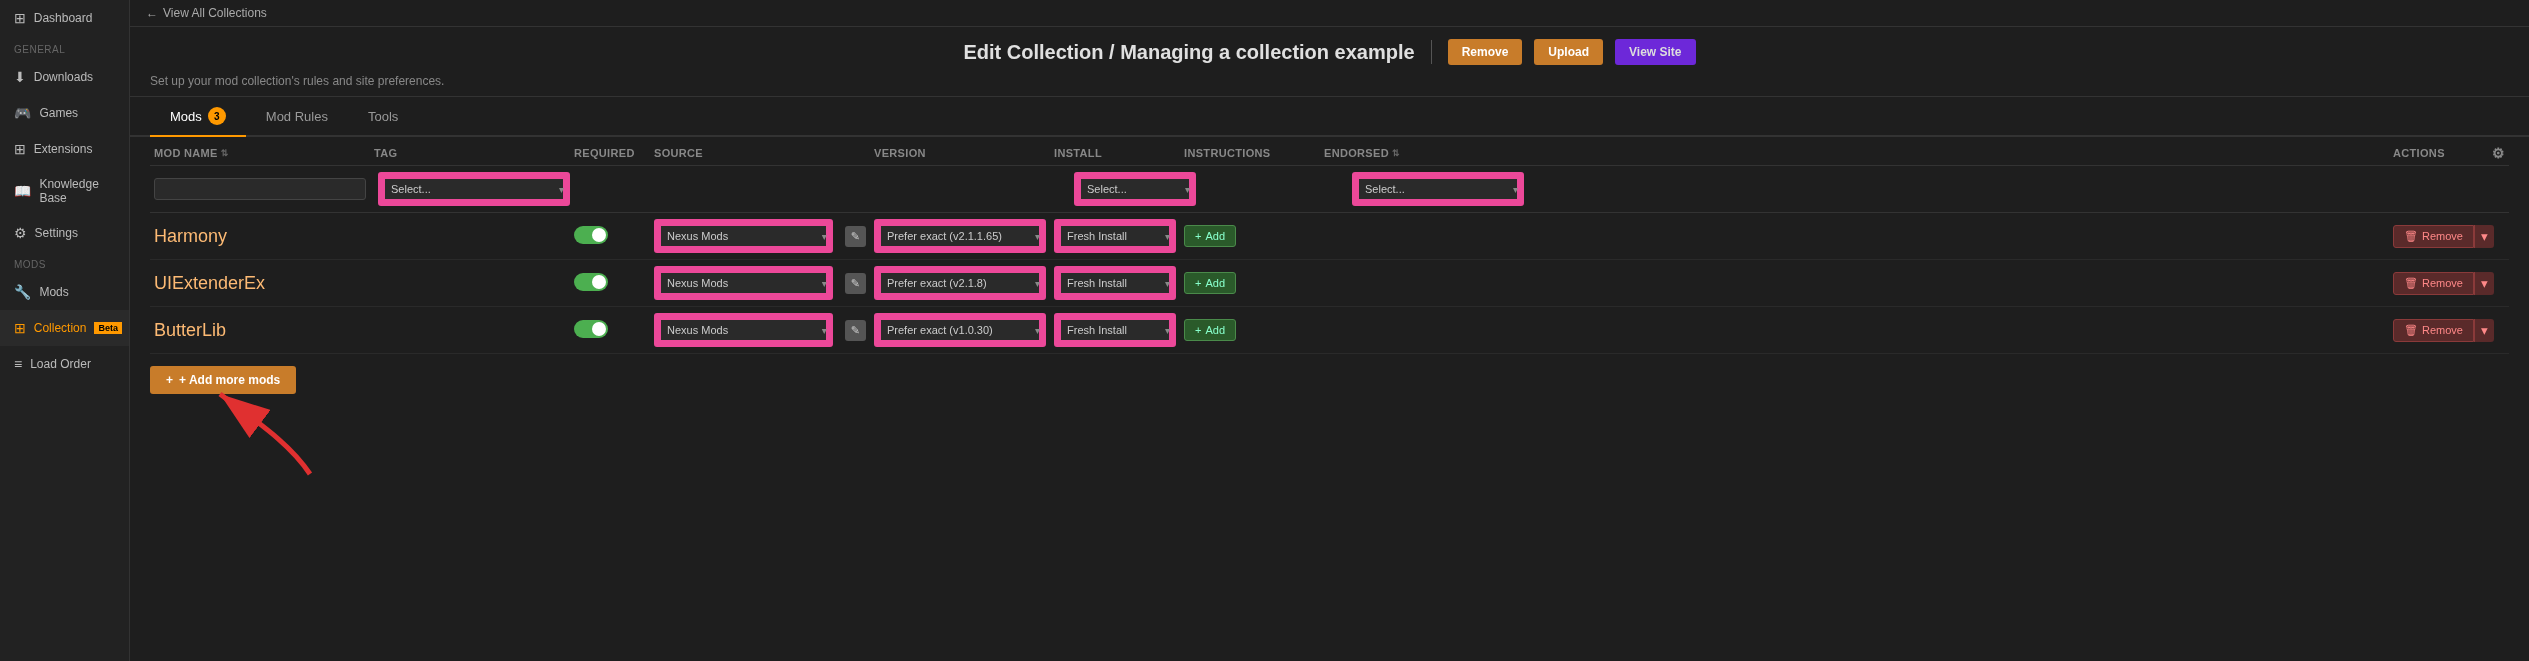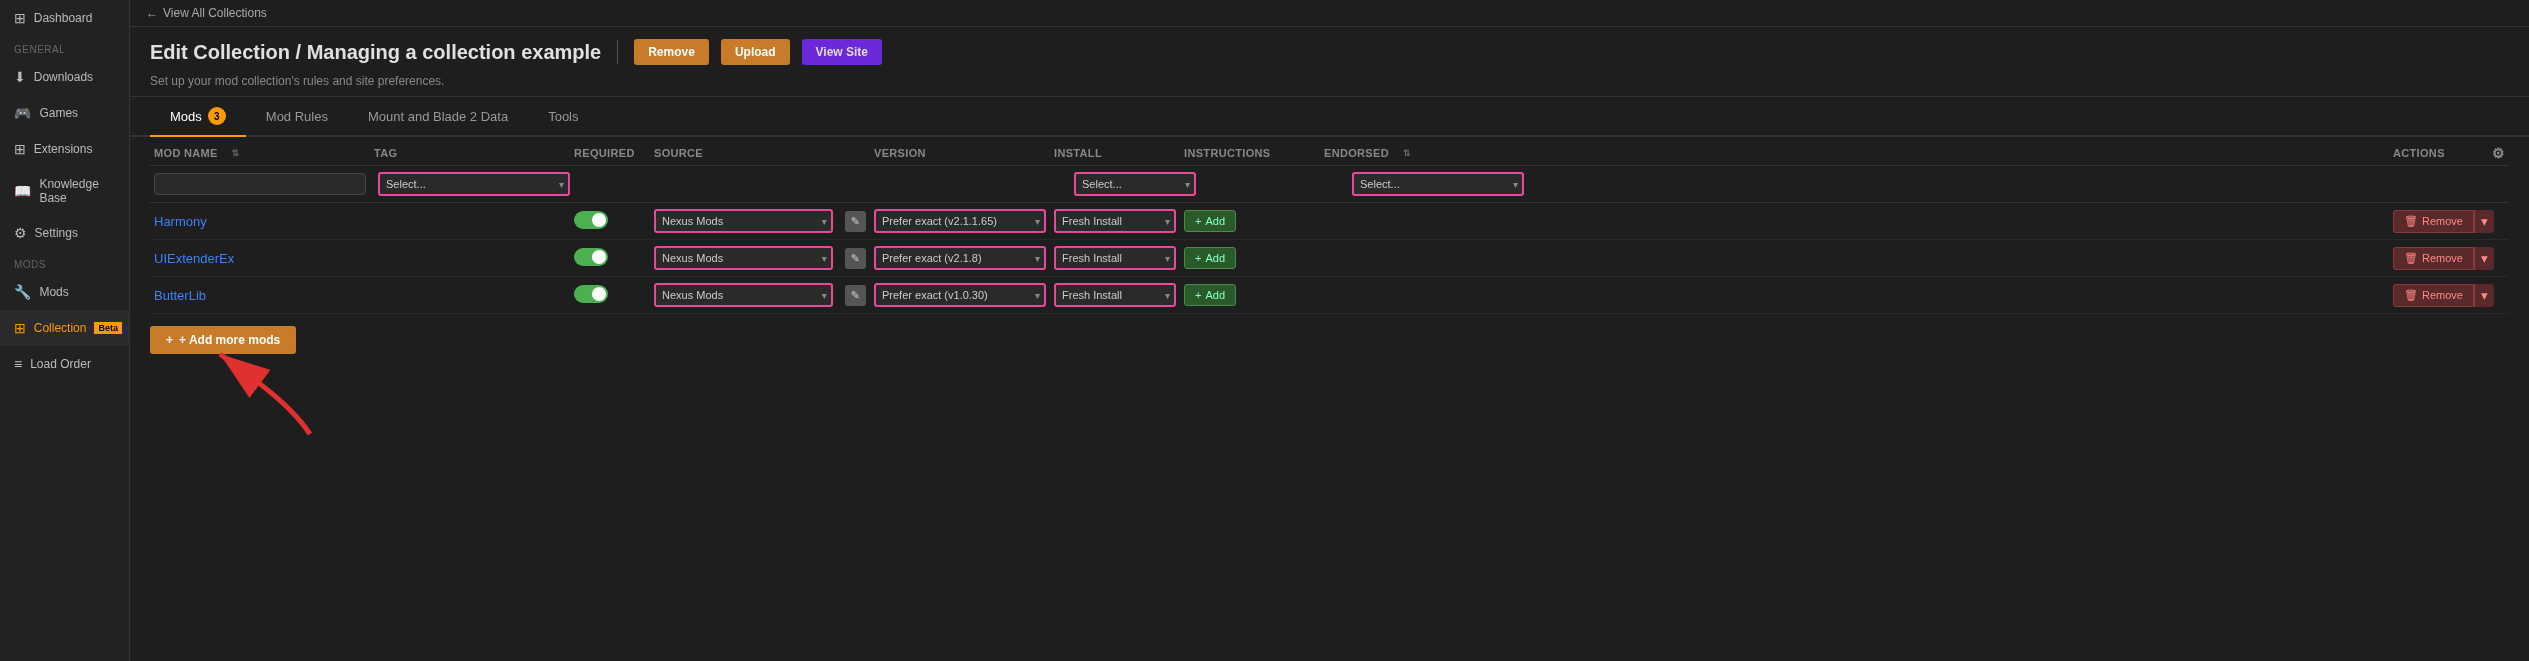--- a/index.html
+++ b/index.html
@@ -79,20 +79,21 @@
     .header {
       padding: 12px 20px 8px;
       background: #1e1e1e;
       border-bottom: 1px solid #333;
     }
     .header-row {
       display: flex;
       align-items: center;
       gap: 12px;
       margin-bottom: 1px;
+      justify-content: center;
     }
     .header-title {
       font-size: 20px;
       font-weight: 600;
       color: #e0e0e0;
     }
     .header-divider {
       width: 1px;
       height: 24px;
       background: #555;
@@ -206,40 +207,40 @@
       width: 100%;
       font-size: 11px;
     }
     .select-wrap {
       position: relative;
       display: flex;
       align-items: center;
     }
     .select-wrap select {
       background: #2a2a2a;
-      border: 2px solid #ec4899;
+      border: 7px solid #ec4899;
       color: #ccc;
       padding: 4px 22px 4px 6px;
       border-radius: 3px;
       width: 100%;
       font-size: 11px;
       appearance: none;
       cursor: pointer;
     }
     .select-wrap::after {
       content: '▾';
       position: absolute;
       right: 6px;
       color: #888;
       pointer-events: none;
       font-size: 10px;
     }
     .mod-name {
-      color: #3b82f6;
-      font-size: 13px;
+      color: #fdba74;
+      font-size: 18px;
     }
     .toggle {
       display: inline-flex;
       width: 34px;
       height: 18px;
       background: #4caf50;
       border-radius: 9px;
       position: relative;
       cursor: pointer;
     }
@@ -322,21 +323,21 @@
       margin-top: 12px;
     }
     .gear-icon {
       color: #888;
       font-size: 14px;
       cursor: pointer;
     }
     .col-header-sort {
       display: flex;
       align-items: center;
-      gap: 14px;
+      gap: 3px;
       cursor: pointer;
     }
     .sort-arrows { color: #666; font-size: 9px; }
 
     
     .content::-webkit-scrollbar { width: 6px; }
     .content::-webkit-scrollbar-track { background: #1a1a1a; }
     .content::-webkit-scrollbar-thumb { background: #444; border-radius: 3px; }
   </style>
 </head>
@@ -408,23 +409,20 @@
     <div class="header-subtitle">Set up your mod collection's rules and site preferences.</div>
   </div>
 
   <div class="tabs">
     <div class="tab active">
       <span>Mods</span>
       <span class="tab-count">3</span>
     </div>
     <div class="tab">
       <span>Mod Rules</span>
-    </div>
-    <div class="tab">
-      <span>Mount and Blade 2 Data</span>
     </div>
     <div class="tab">
       <span>Tools</span>
     </div>
   </div>
 
   <div class="content">
 
     
     <div class="table-header">

